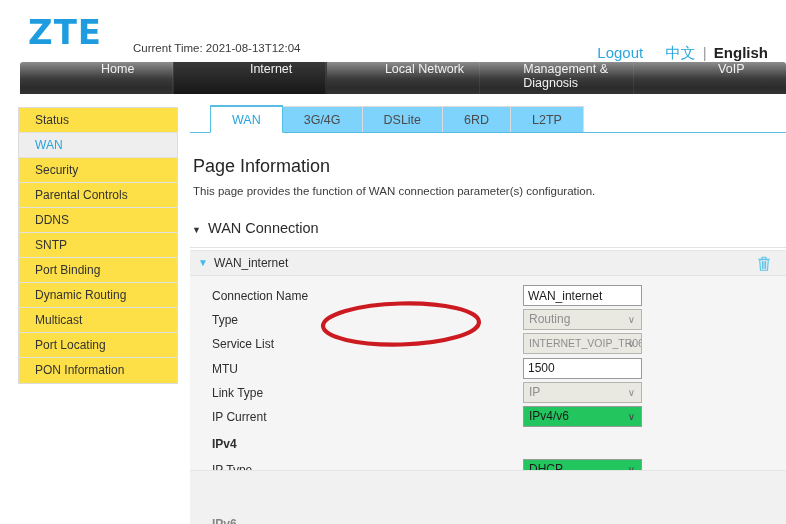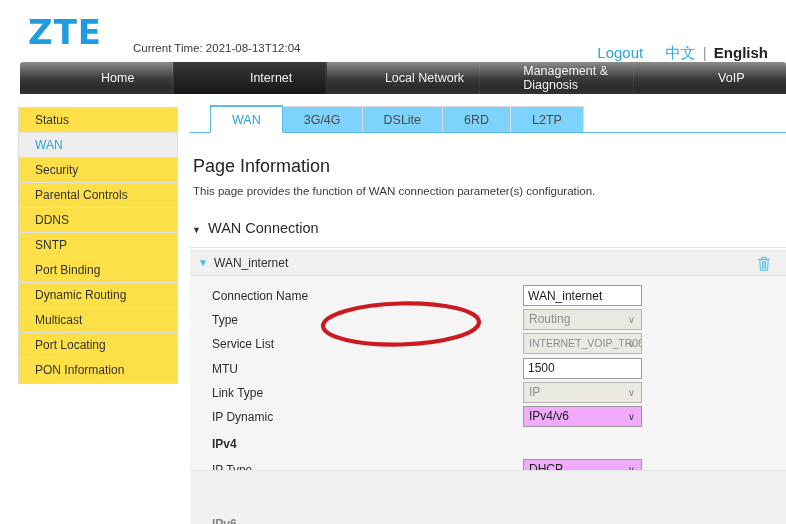--- a/index.html
+++ b/index.html
@@ -59,21 +59,21 @@
     position: absolute;
     left: 20px; top: 62px;
     width: 766px; height: 32px;
     display: flex;
     background: linear-gradient(to bottom, #8d8d8d 0%, #6f6f6f 18%, #3b3b3b 52%, #2b2b2b 80%, #333333 100%);
     border-radius: 3px 3px 0 0;
   }
   #nav .nav-item {
     flex: 1 1 0;
     display: flex;
-    align-items: center;
+    align-items: flex-start;
     justify-content: center;
     color: #f2f2f2;
     font-size: 12.5px;
     cursor: pointer;
     border-right: 1px solid rgba(255,255,255,0.07);
     height: 32px;
     padding-left: 43px;
   }
   #nav .nav-item:last-child { border-right: none; }
   #nav .nav-item.active {
@@ -250,21 +250,21 @@
     font-family: "Liberation Sans", sans-serif;
     font-size: 12px;
     color: #1c1c1c;
     padding: 0 4px;
     outline: none;
   }
   .sel {
     position: relative;
     width: 119px; height: 21px;
     border: 1px solid #9a9a9a;
-    background: #f0abfc;
+    background: #22c55e;
     font-size: 12px;
     color: #1c1c1c;
     line-height: 19px;
     padding-left: 5px;
     cursor: pointer;
     overflow: hidden;
     white-space: nowrap;
   }
   .sel.disabled {
     background: #e9e9e2;
@@ -442,21 +442,21 @@
             <div class="lbl">MTU</div>
             <div class="ctl"><input class="txt" type="text" value="1500" style=""></div>
           </div>
           <div class="form-row" style="top: 130.8px;">
             <div class="lbl">Link Type</div>
             <div class="ctl">
               <div class="sel disabled"><span>IP</span><span class="arrow">∨</span></div>
             </div>
           </div>
           <div class="form-row" style="top: 155px;">
-            <div class="lbl">IP Dynamic</div>
+            <div class="lbl">IP Current</div>
             <div class="ctl">
               <div class="sel"><span>IPv4/v6</span><span class="arrow">∨</span></div>
             </div>
           </div>
           <div class="form-row" style="top: 182.2px;">
             <div class="lbl bold">IPv4</div>
           </div>
           <div class="form-row" style="top: 208.4px;">
             <div class="lbl">IP Type</div>
             <div class="ctl">

